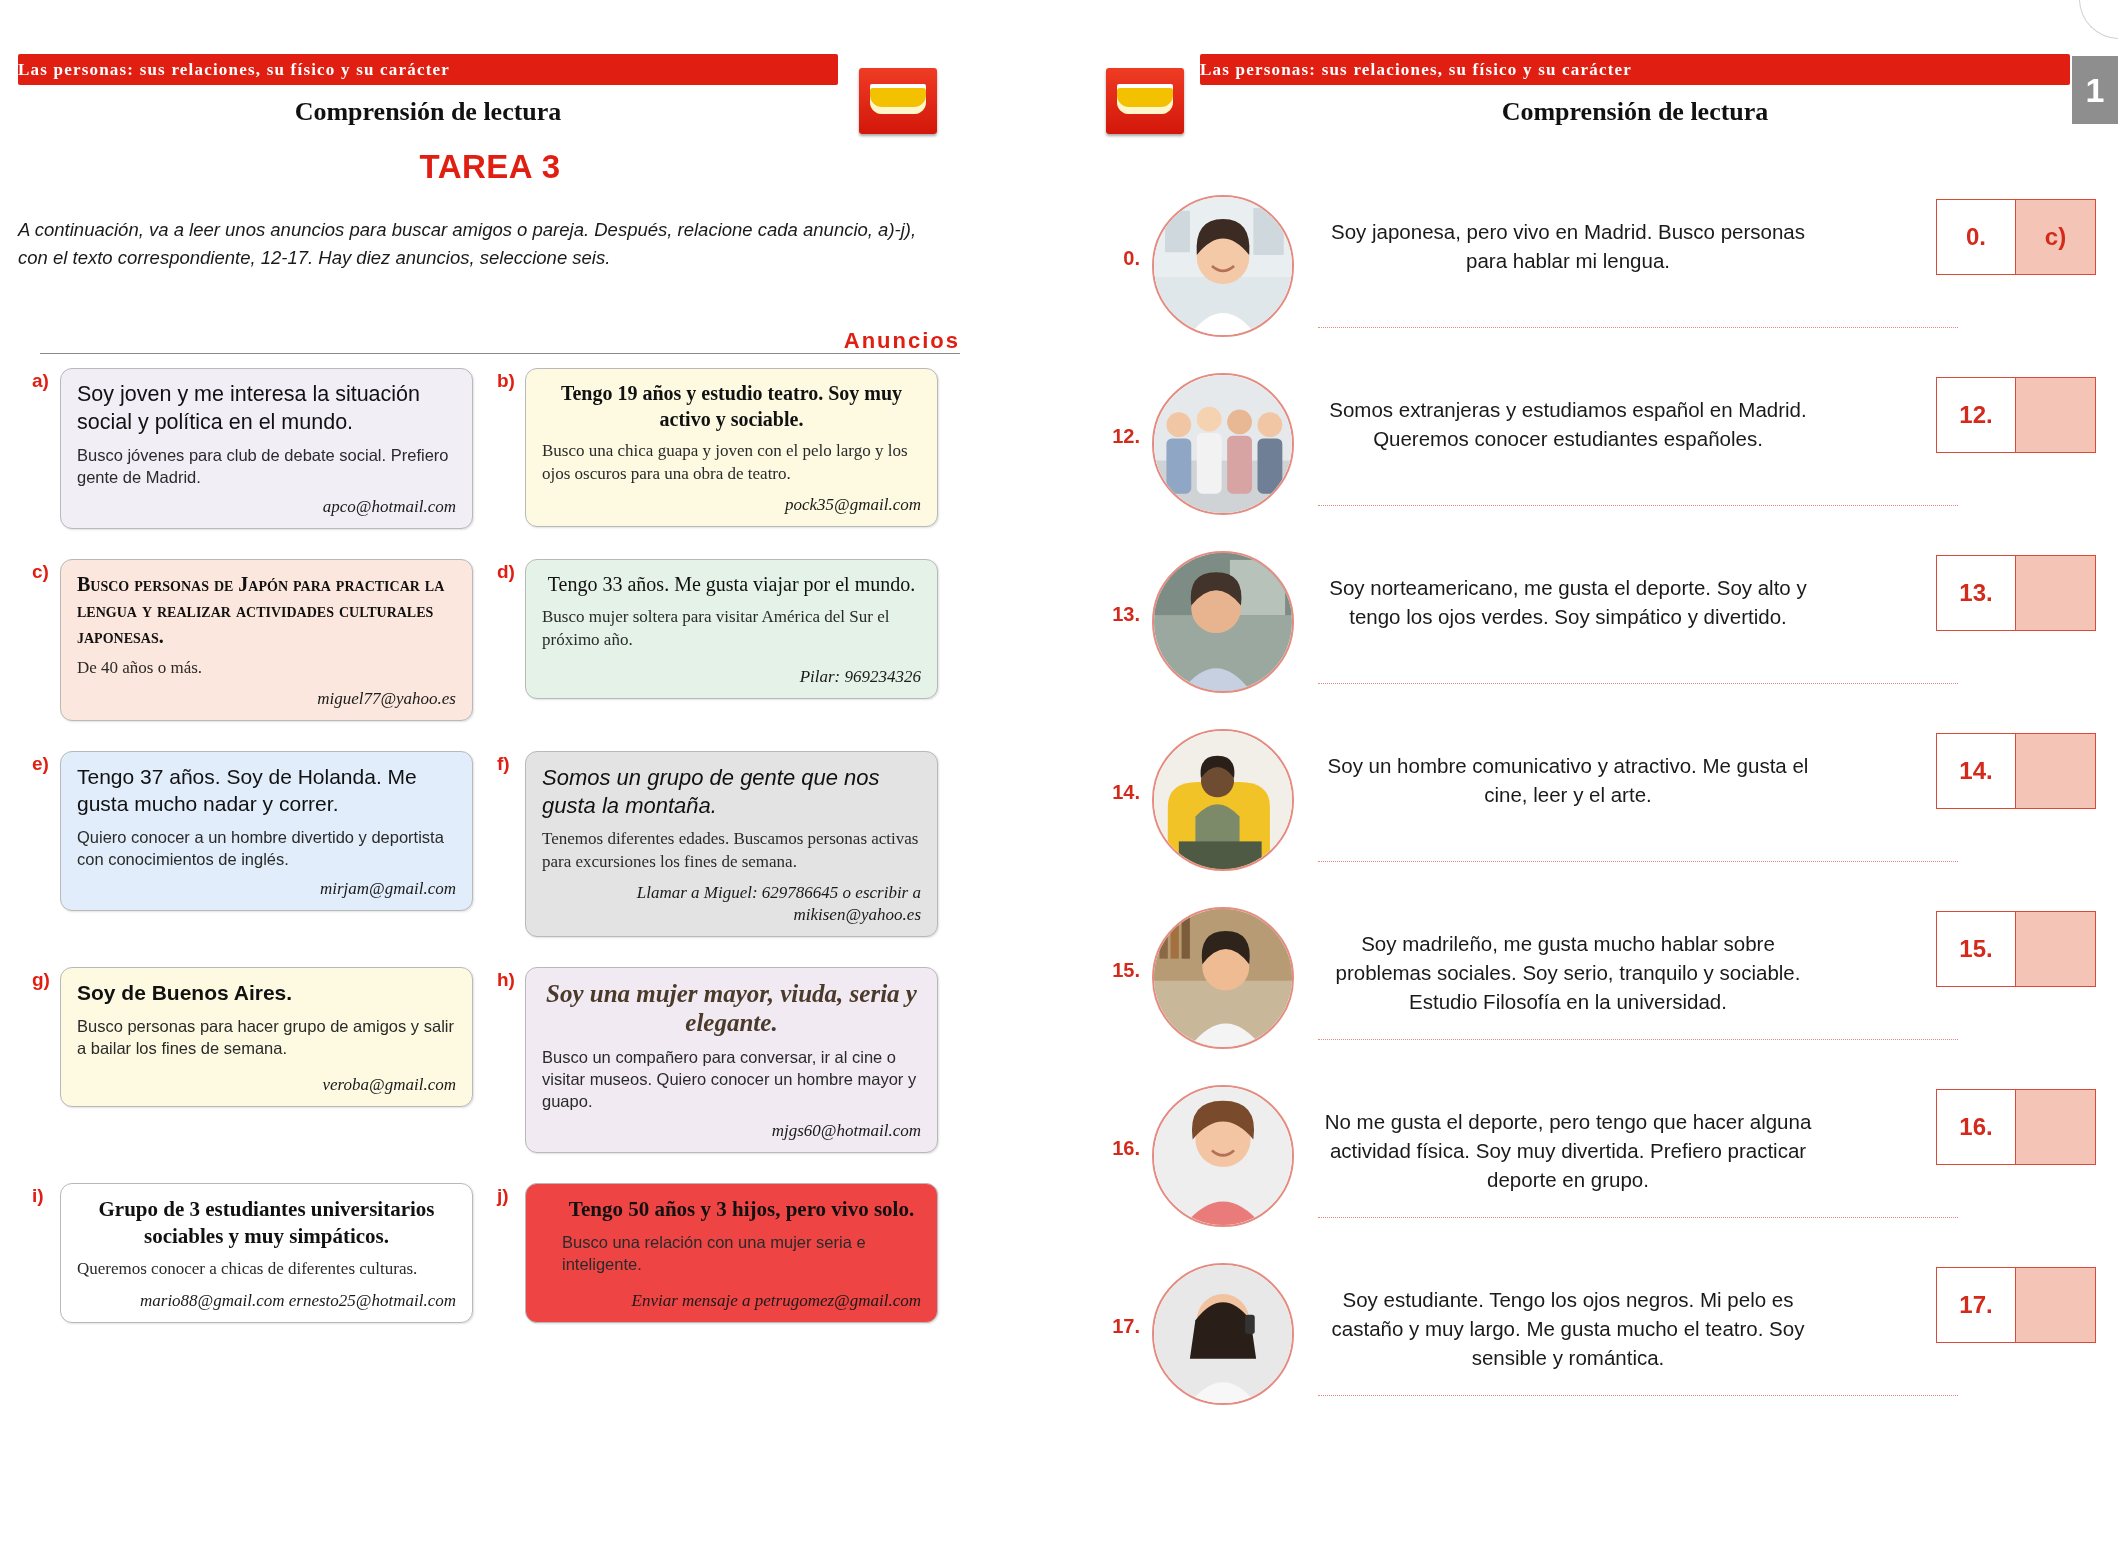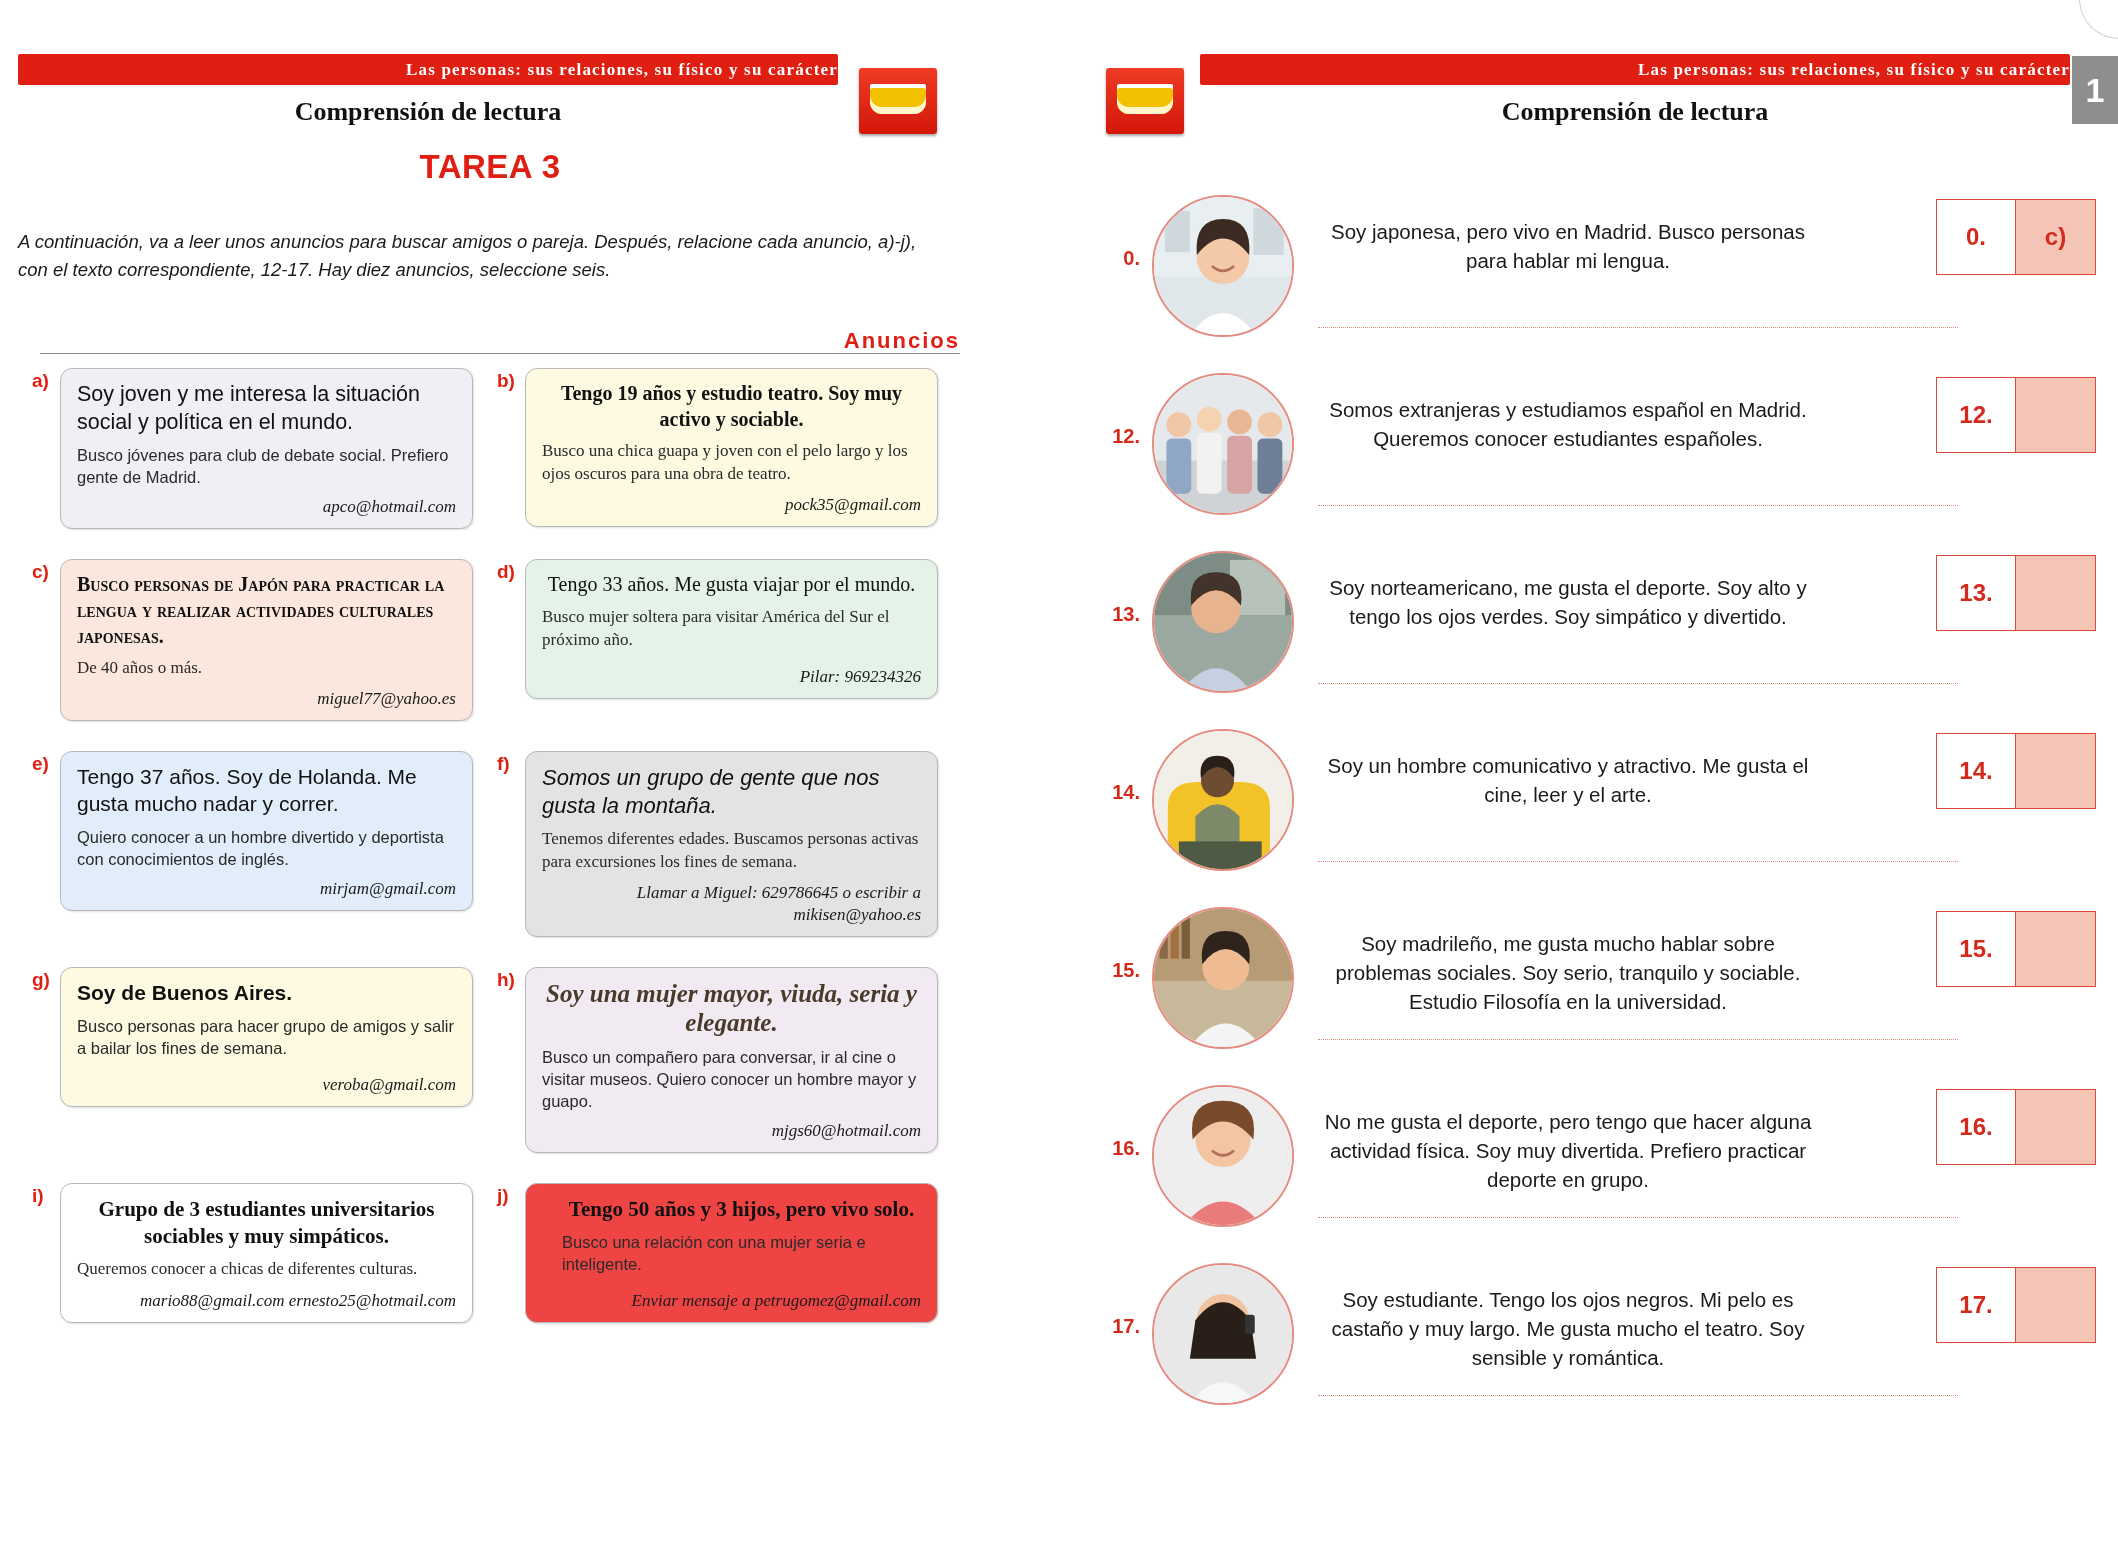--- a/index.html
+++ b/index.html
@@ -26,21 +26,21 @@
     display: flex;
     align-items: center;
   }
   .banner {
     background: #e01f12;
     color: #ffffff;
     font-family: "Liberation Serif", serif;
     font-weight: bold;
     font-size: 17px;
     letter-spacing: 1.2px;
-    text-align: right;
+    text-align: left;
     padding: 6px 0 5px 0;
     border-radius: 2px;
   }
   .subtitle {
     font-family: "Liberation Serif", serif;
     font-weight: bold;
     font-size: 26px;
     color: #111;
     text-align: center;
   }
@@ -79,21 +79,21 @@
     top: 148px;
     text-align: center;
     font-size: 33px;
     font-weight: bold;
     color: #e01f12;
     letter-spacing: .5px;
   }
   .instructions {
     position: absolute;
     left: 18px;
-    top: 228px;
+    top: 216px;
     width: 920px;
     font-size: 18.5px;
     font-style: italic;
     line-height: 1.52;
     color: #1a1a1a;
   }
   .anuncios-label {
     position: absolute;
     right: 20px;
     top: 328px;

